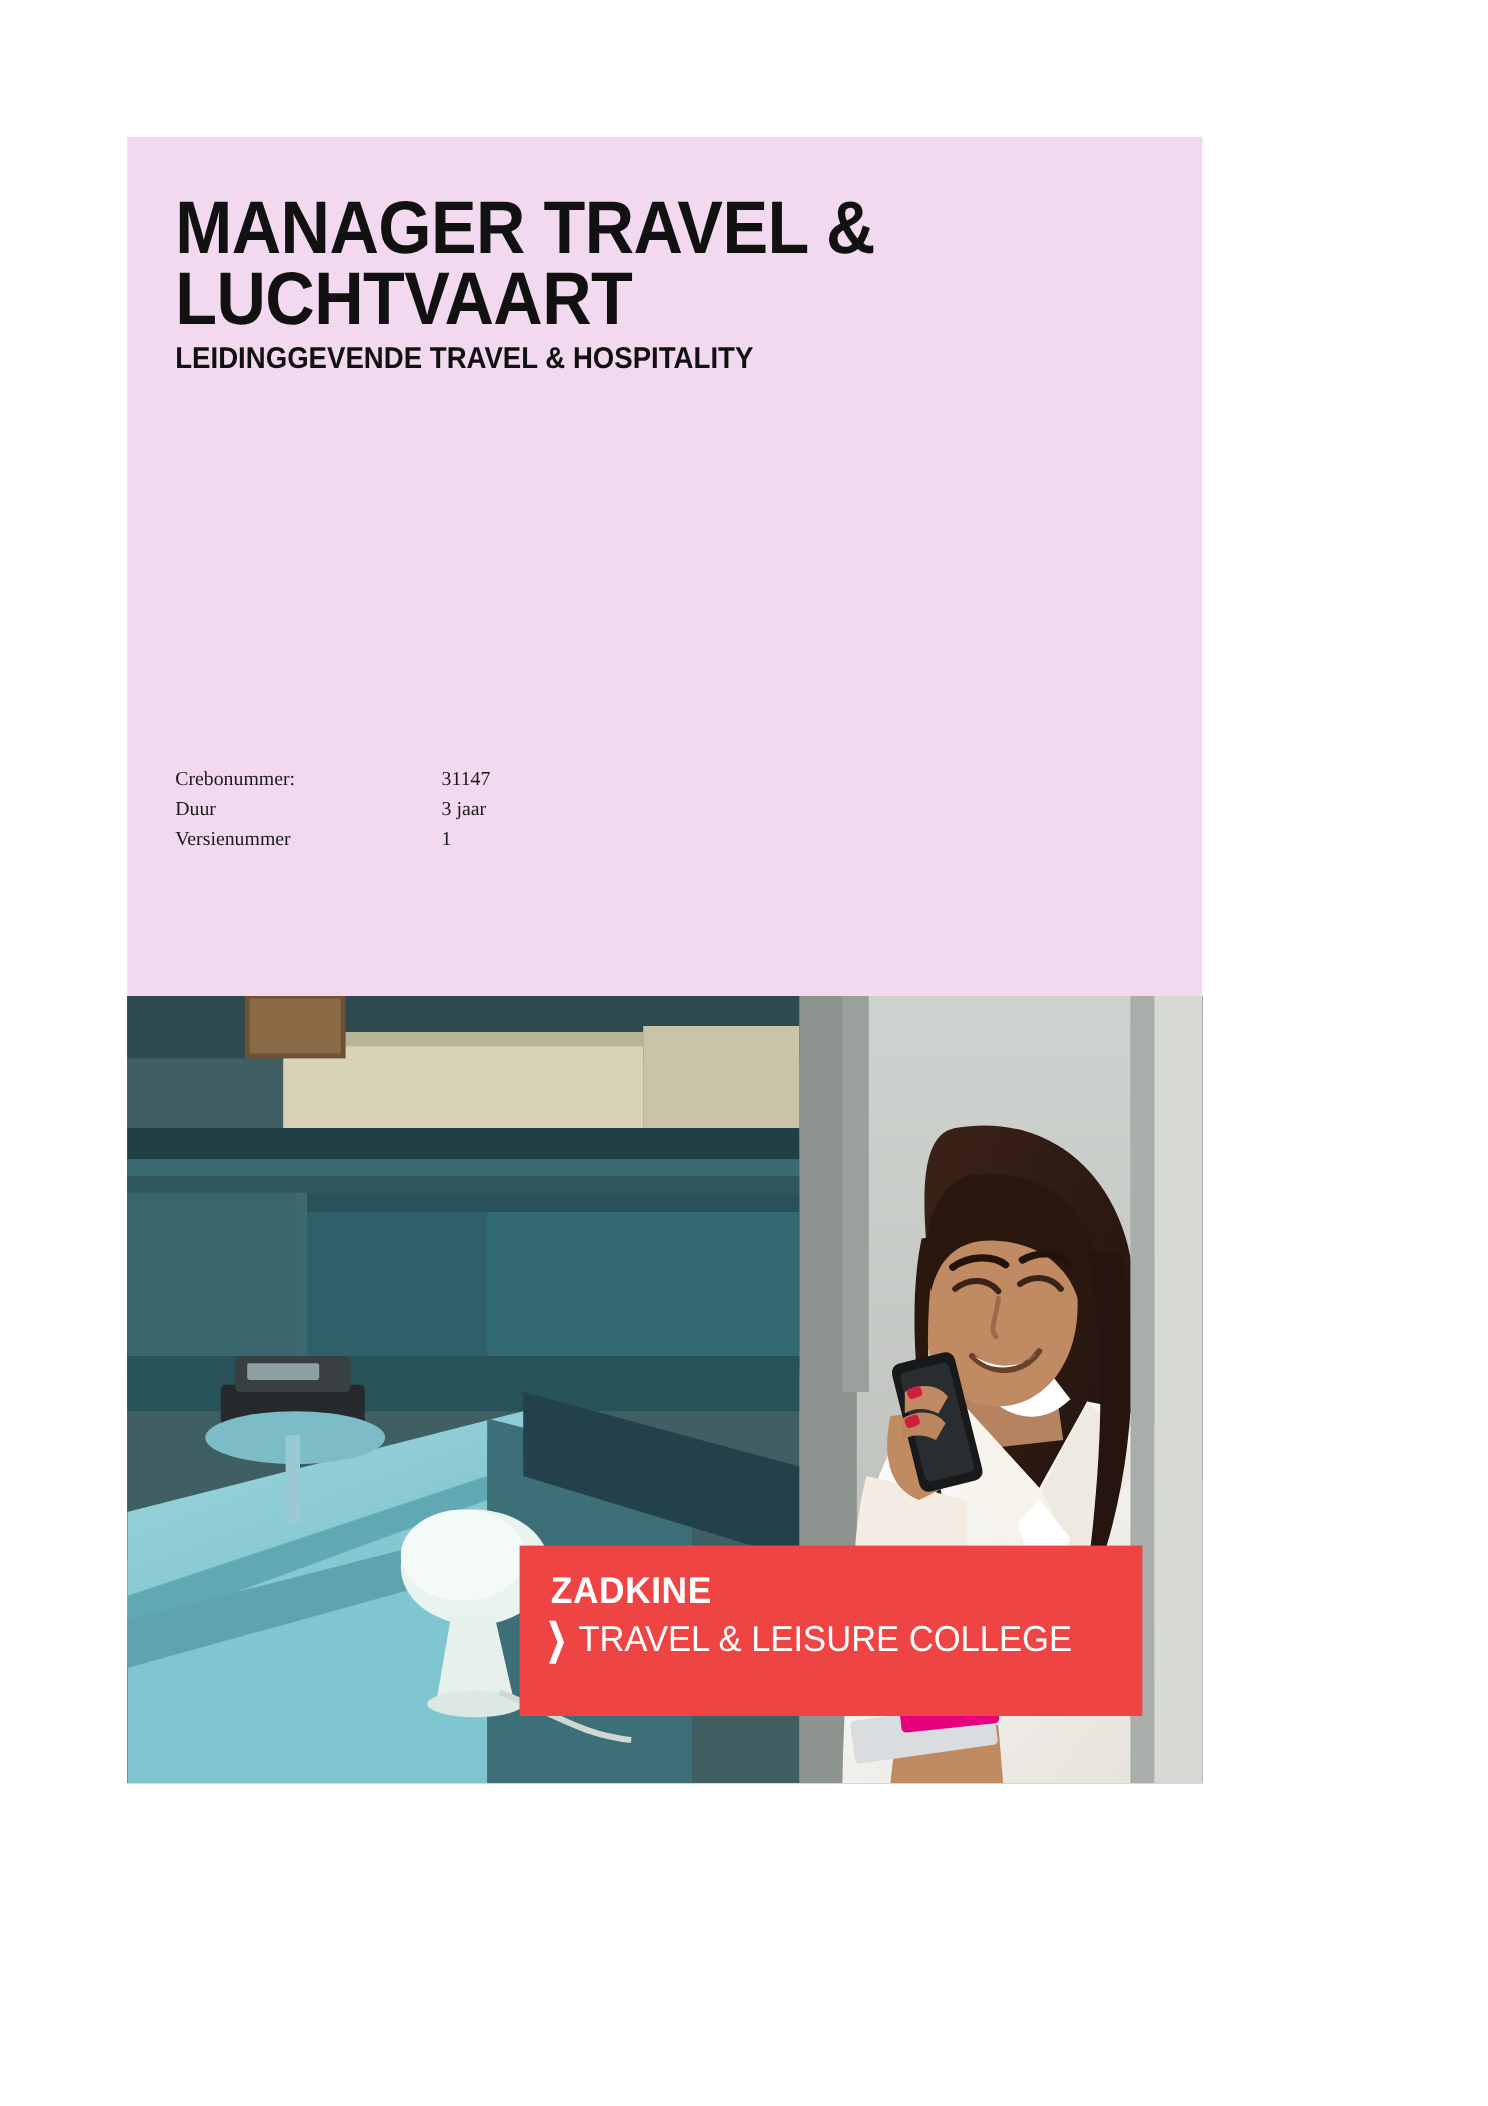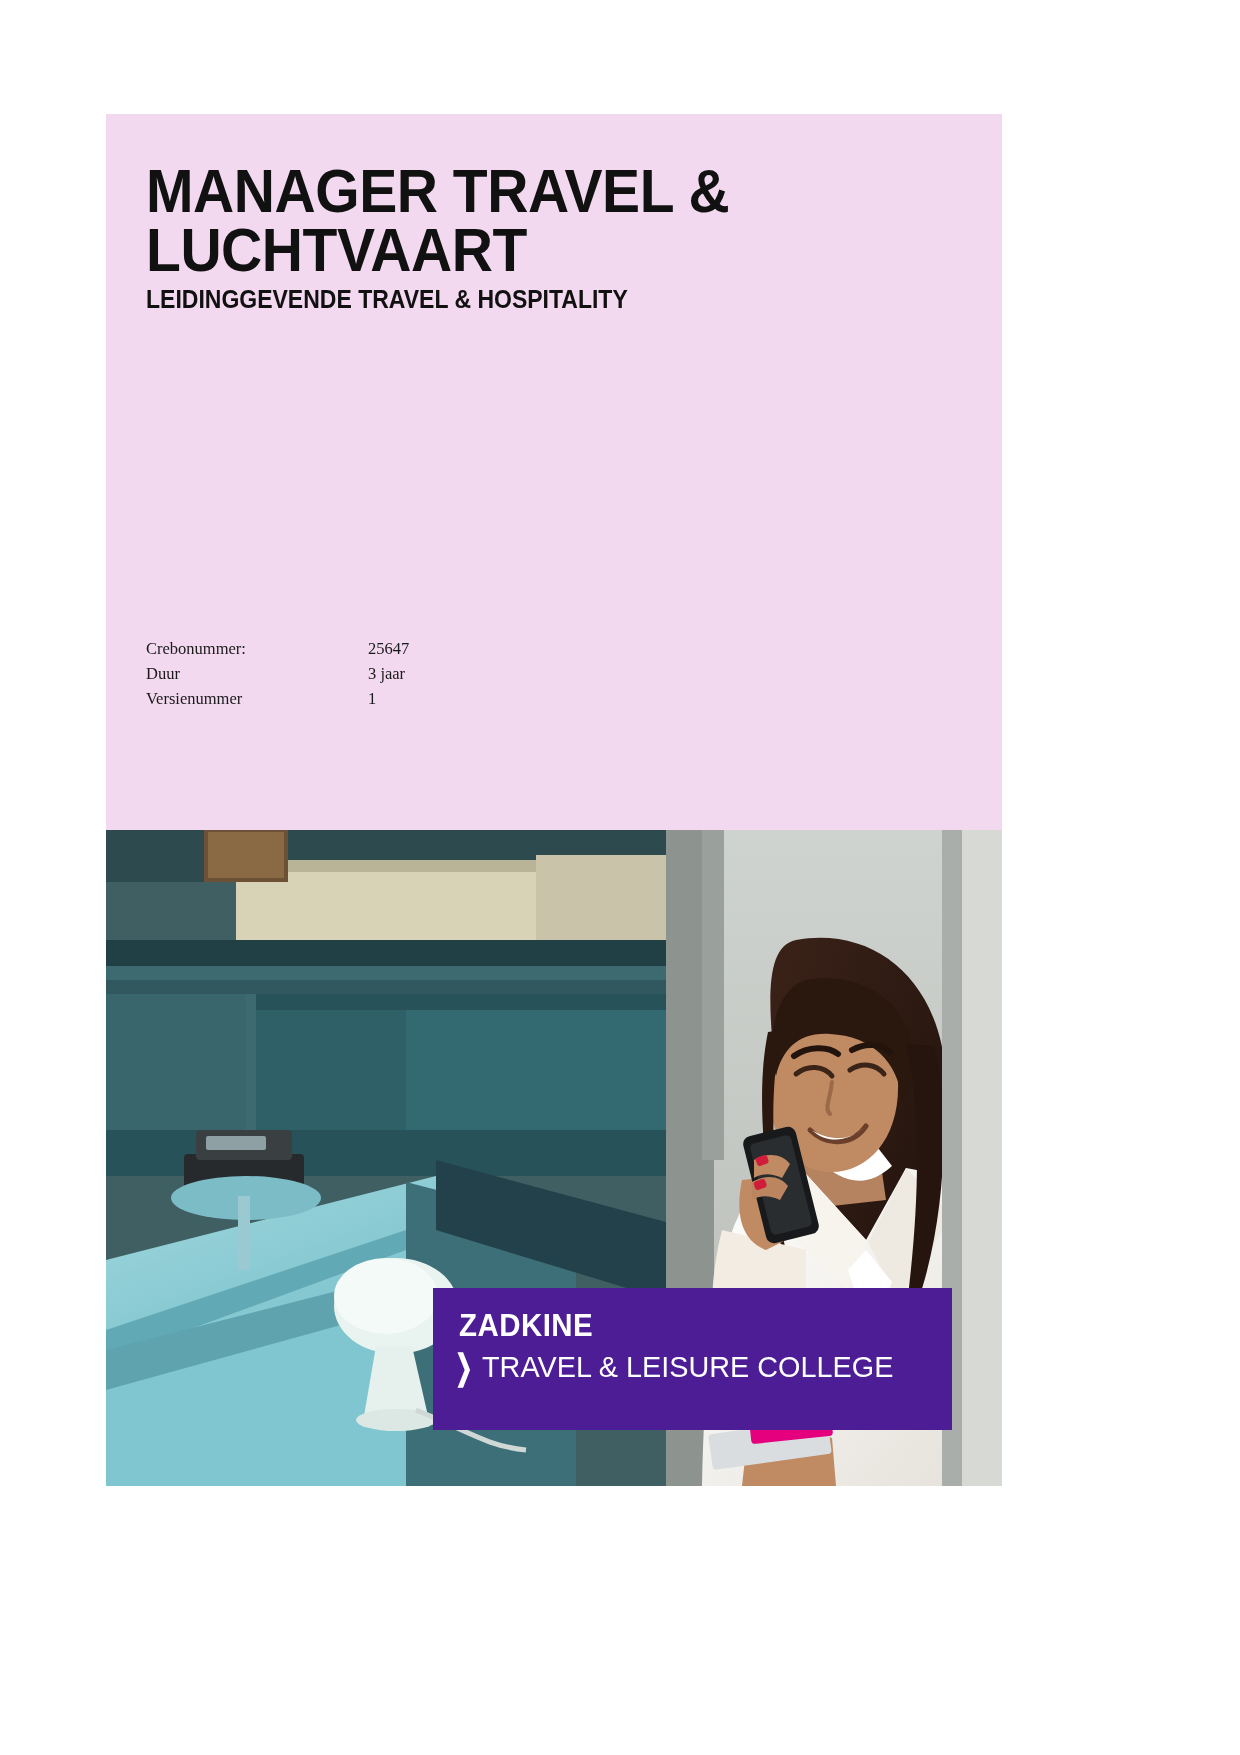--- a/index.html
+++ b/index.html
@@ -112,21 +112,21 @@
   }
   .photo svg { display: block; }
 
   
   .logo-box {
     position: absolute;
     left: 433px;
     top: 1288px;
     width: 519px;
     height: 142px;
-    background: #4c1d95;
+    background: #ef4444;
   }
   .logo-brand {
     position: absolute;
     left: 26px;
     top: 20px;
     font-family: "Liberation Sans Narrow", "Liberation Sans", sans-serif;
     font-weight: bold;
     font-size: 31px;
     letter-spacing: 0.5px;
     color: #ffffff;
@@ -170,21 +170,21 @@
       <div class="main-title">MANAGER TRAVEL &amp;
 LUCHTVAART</div>
       <div class="sub-title">LEIDINGGEVENDE TRAVEL &amp; HOSPITALITY</div>
     </div>
 
 
     <table class="meta-table">
       <tbody>
         <tr>
           <td class="label">Crebonummer:</td>
-          <td class="value">25647</td>
+          <td class="value">31147</td>
         </tr>
         <tr>
           <td class="label">Duur</td>
           <td class="value">3 jaar</td>
         </tr>
         <tr>
           <td class="label">Versienummer</td>
           <td class="value">1</td>
         </tr>
       </tbody>

